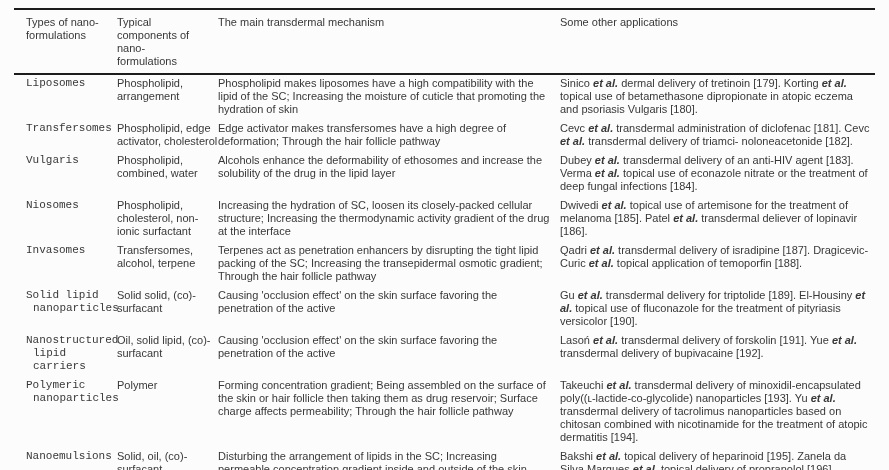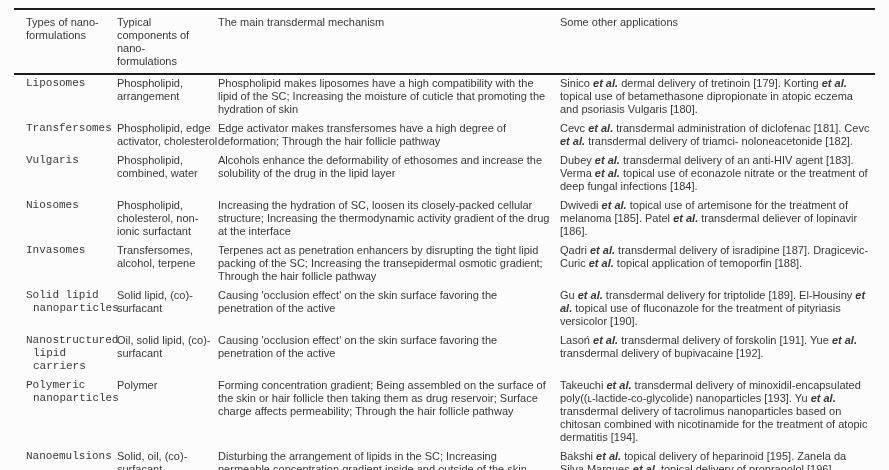--- a/index.html
+++ b/index.html
@@ -117,21 +117,21 @@
           <td>Dwivedi <i>et al.</i> topical use of artemisone for the treatment of melanoma [185]. Patel <i>et al.</i> transdermal deliever of lopinavir [186].</td>
         </tr>
         <tr>
           <td>Invasomes</td>
           <td>Transfersomes, alcohol, terpene</td>
           <td>Terpenes act as penetration enhancers by disrupting the tight lipid packing of the SC; Increasing the transepidermal osmotic gradient; Through the hair follicle pathway</td>
           <td>Qadri <i>et al.</i> transdermal delivery of isradipine [187]. Dragicevic-Curic <i>et al.</i> topical application of temoporfin [188].</td>
         </tr>
         <tr>
           <td>Solid lipid nanoparticles</td>
-          <td>Solid lipid, (co)-surfacant</td>
+          <td>Solid solid, (co)-surfacant</td>
           <td>Causing 'occlusion effect' on the skin surface favoring the penetration of the active</td>
           <td>Gu <i>et al.</i> transdermal delivery for triptolide [189]. El-Housiny <i>et al.</i> topical use of fluconazole for the treatment of pityriasis versicolor [190].</td>
         </tr>
         <tr>
           <td>Nanostructured lipid carriers</td>
           <td>Oil, solid lipid, (co)-surfacant</td>
           <td>Causing 'occlusion effect' on the skin surface favoring the penetration of the active</td>
           <td>Lasoń <i>et al.</i> transdermal delivery of forskolin [191]. Yue <i>et al.</i> transdermal delivery of bupivacaine [192].</td>
         </tr>
         <tr>

